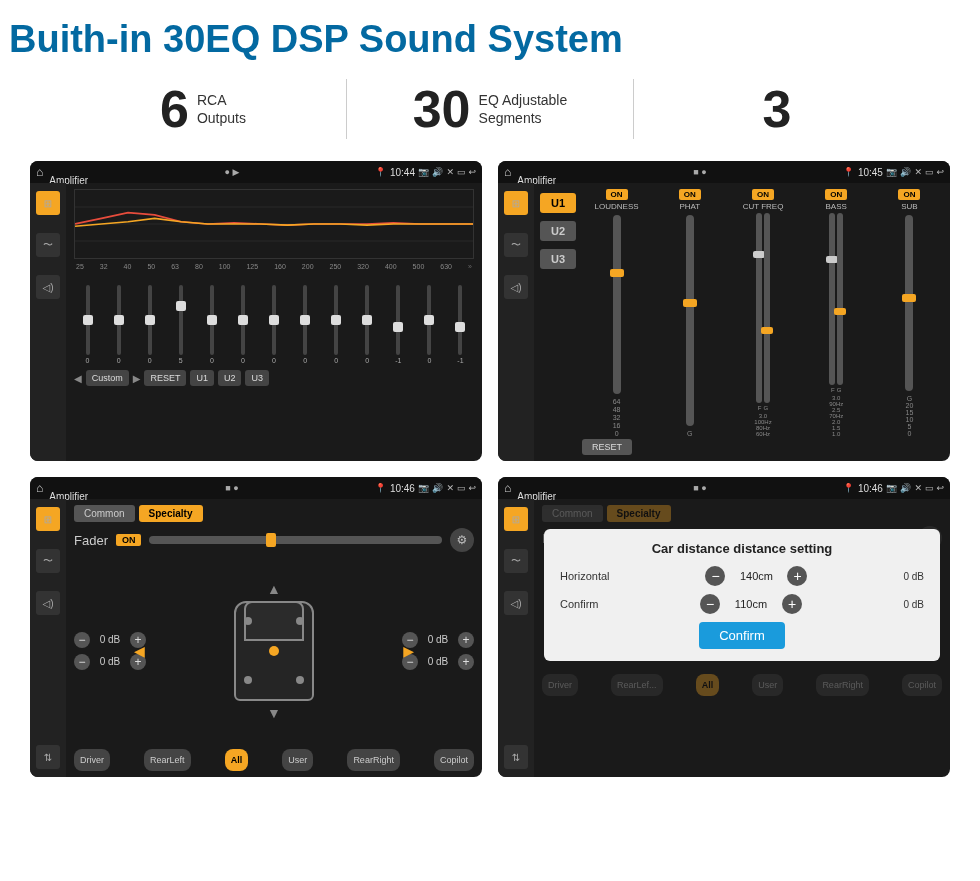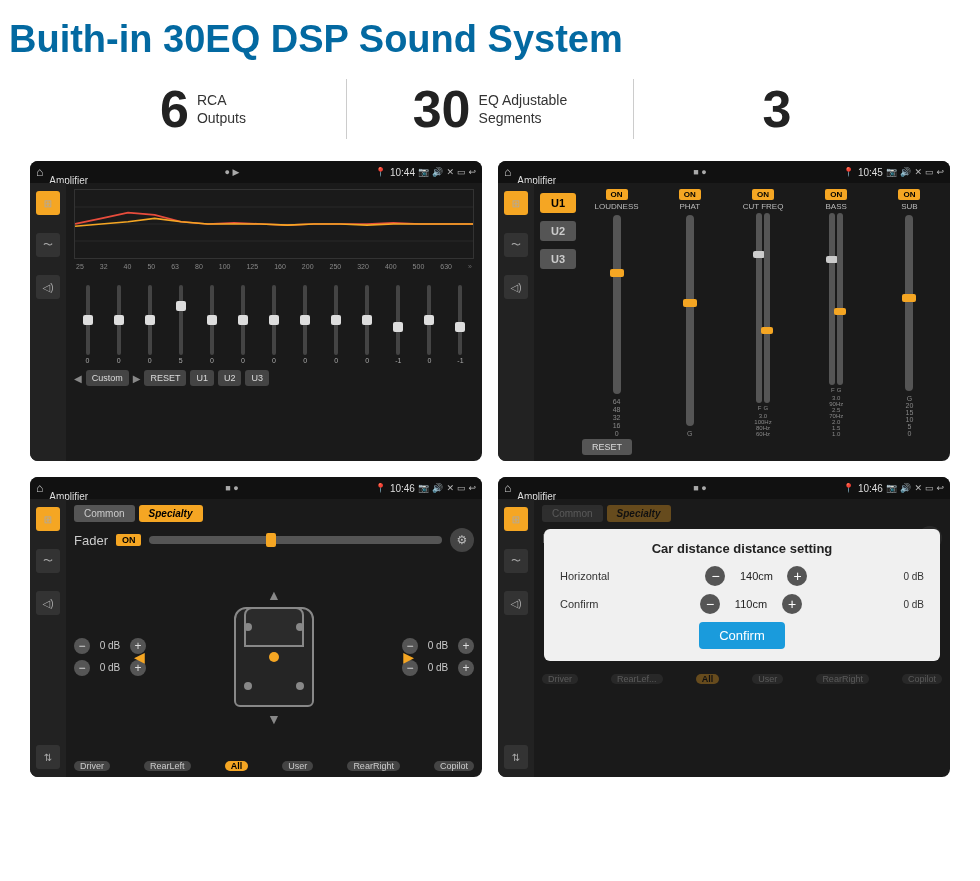--- a/index.html
+++ b/index.html
@@ -236,21 +236,21 @@
       display: flex;
       gap: 4px;
     }
     .ftab {
       padding: 3px 10px;
       font-size: 10px;
       border-radius: 3px;
       cursor: pointer;
     }
     .ftab-inactive { background: #555; color: #ccc; }
-    .ftab-active { background: #f5a623; color: #000; font-weight: bold; font-style: italic; }
+    .ftab-active { background: #f5a623; color: #000; font-weight: bold; }
     .fader-top-row {
       display: flex;
       align-items: center;
       gap: 8px;
     }
     .fader-label { font-size: 13px; color: #ccc; }
     .fader-on-badge { background: #f5a623; color: #000; font-size: 9px; font-weight: bold; padding: 1px 6px; border-radius: 2px; }
     .fader-slider-h {
       flex: 1;
       height: 8px;
@@ -379,21 +379,21 @@
     }
     .fader-bottom-row {
       display: flex;
       justify-content: space-between;
       gap: 4px;
     }
     .f-btn {
       background: #444;
       color: #ccc;
       border: none;
-      padding: 0 6px;
+      padding: 6px 6px;
       font-size: 9px;
       border-radius: 8px;
       cursor: pointer;
     }
     .f-btn-active { background: #f5a623; color: #000; font-weight: bold; }
 
     
     .dialog-screen .screen-body {
       display: flex;
       height: calc(100% - 22px);

